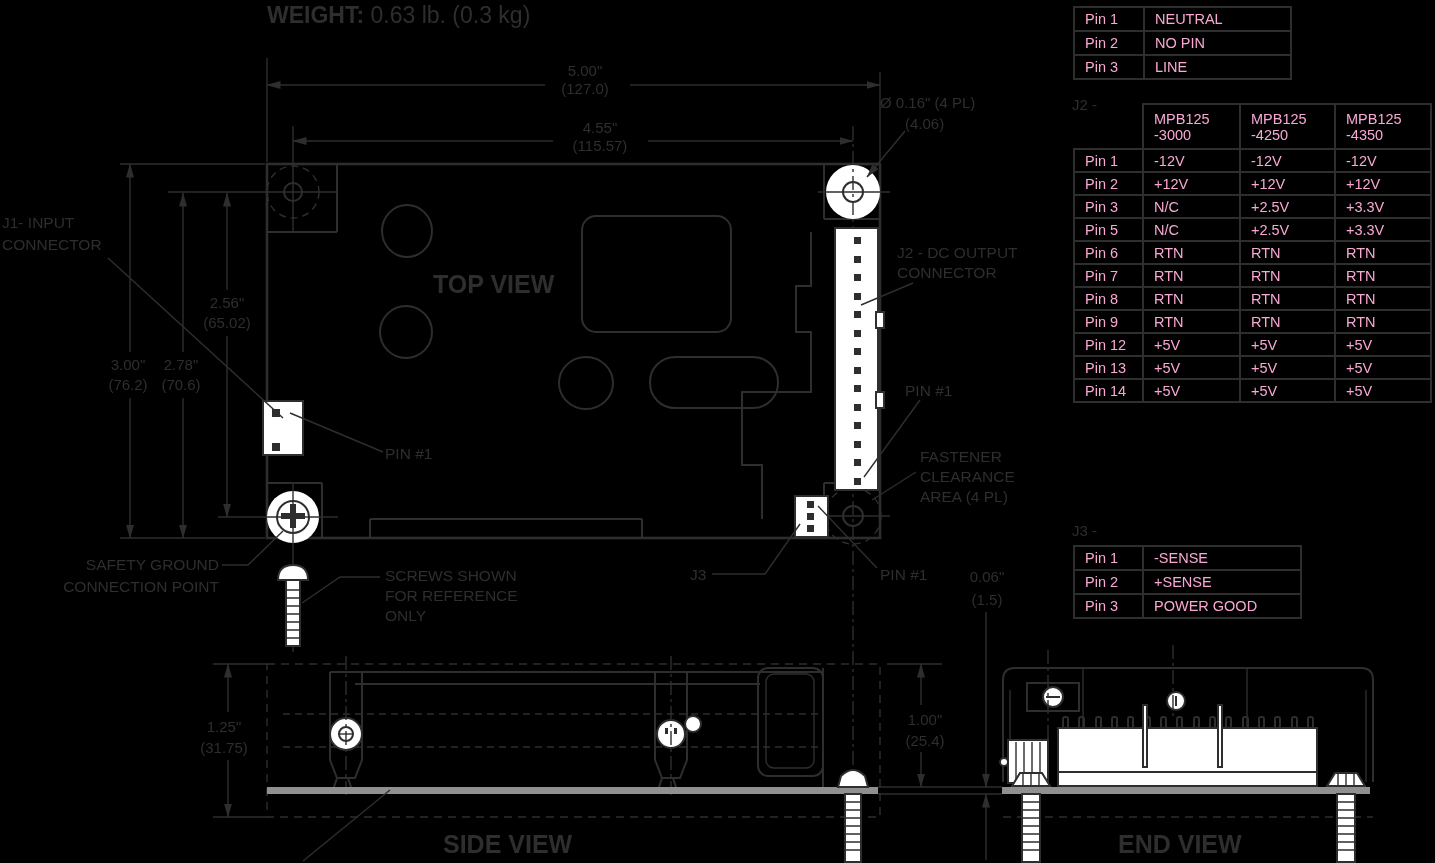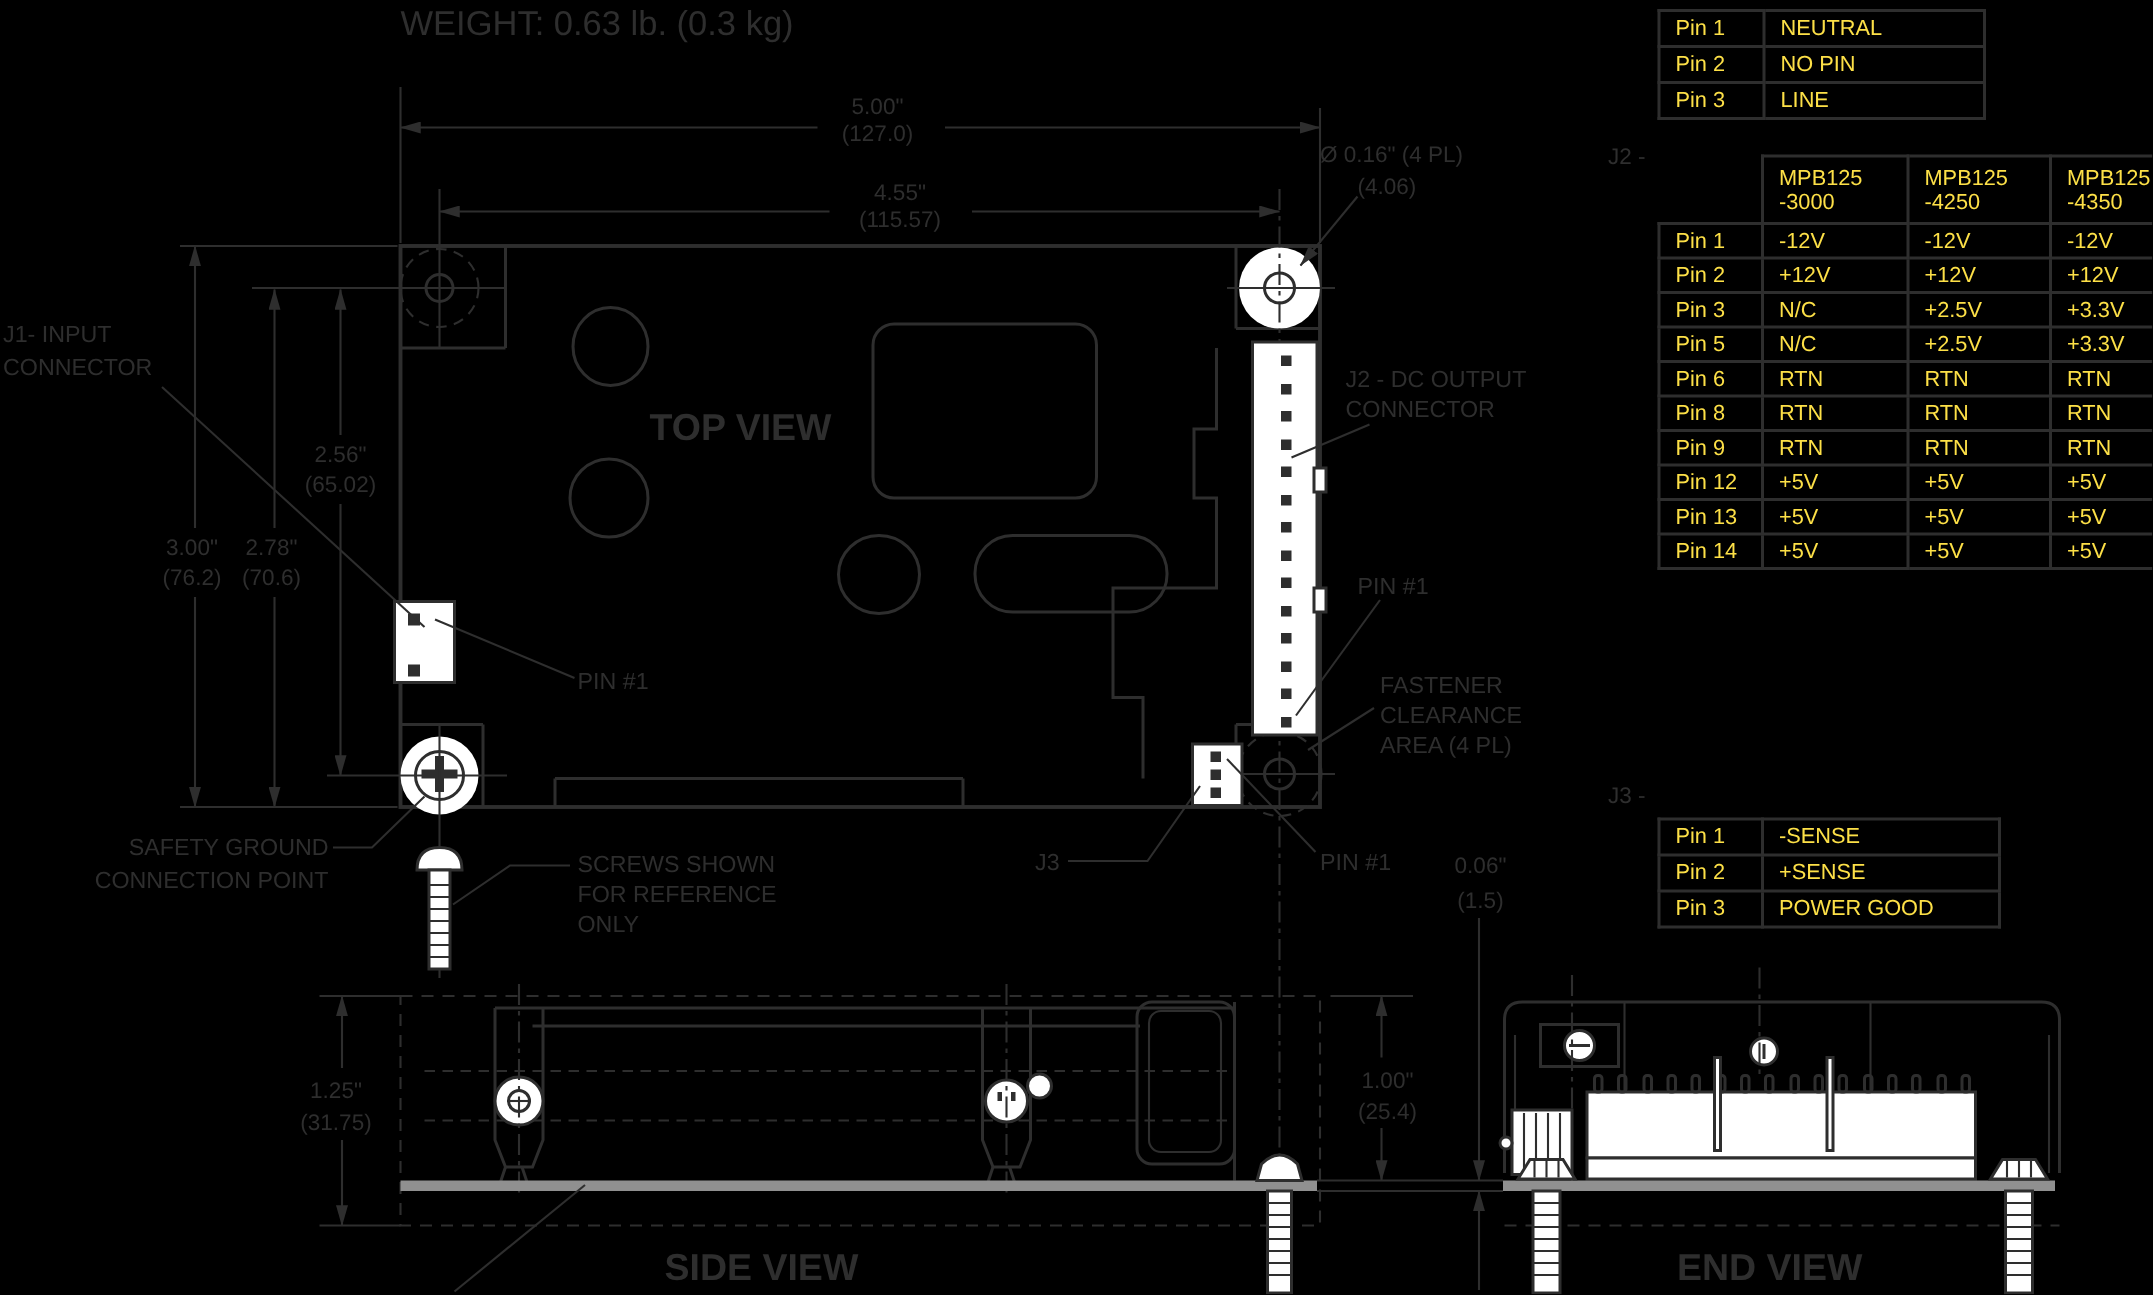--- a/index.html
+++ b/index.html
@@ -12,24 +12,24 @@
   .dash{stroke-dasharray:8 6;}
   .cl{stroke-dasharray:14 4 3 4;}
   .hid{stroke-dasharray:7 5;}
   .wfill{fill:#ffffff;stroke:none;}
   .wbox{fill:#ffffff;stroke:#2e2e2e;stroke-width:2;}
   .pin{fill:#2e2e2e;stroke:none;}
   .dimtxt{font:15px "Liberation Sans",sans-serif;fill:#2e2e2e;}
   .lbltxt{font:15.5px "Liberation Sans",sans-serif;fill:#2e2e2e;}
   .title{font:bold 25px "Liberation Sans",sans-serif;fill:#2e2e2e;}
   .weight{position:absolute;left:267px;top:2px;font-size:23px;color:#2e2e2e;white-space:nowrap;}
-  .weight b{font-weight:normal;}
+  .weight b{font-weight:bold;}
   .tlabel{position:absolute;font-size:15px;color:#2e2e2e;}
-  .dtable{position:absolute;border-collapse:collapse;table-layout:fixed;color:#fde047;
-          font:14.5px "Liberation Sans",sans-serif;margin-left:32px;}
+  .dtable{position:absolute;border-collapse:collapse;table-layout:fixed;color:#f9a8d4;
+          font:14.5px "Liberation Sans",sans-serif;}
   .dtable td,.dtable th{border:2px solid #2e2e2e;padding:0 2px 0 10px;text-align:left;
           font-weight:normal;overflow:hidden;white-space:nowrap;}
   .dtable .blank{border:none;}
   .r26 td{height:22px;}
   .r25 td{height:21px;}
   .hdr th{height:43px;}
 </style>
 </head>
 <body>
 
@@ -390,20 +390,26 @@
           <td>+2.5V</td>
           <td>+3.3V</td>
         </tr>
   <tr class="r25">
           <td>Pin 6</td>
           <td>RTN</td>
           <td>RTN</td>
           <td>RTN</td>
         </tr>
   <tr class="r25">
+          <td>Pin 7</td>
+          <td>RTN</td>
+          <td>RTN</td>
+          <td>RTN</td>
+        </tr>
+  <tr class="r25">
           <td>Pin 8</td>
           <td>RTN</td>
           <td>RTN</td>
           <td>RTN</td>
         </tr>
   <tr class="r25">
           <td>Pin 9</td>
           <td>RTN</td>
           <td>RTN</td>
           <td>RTN</td>

